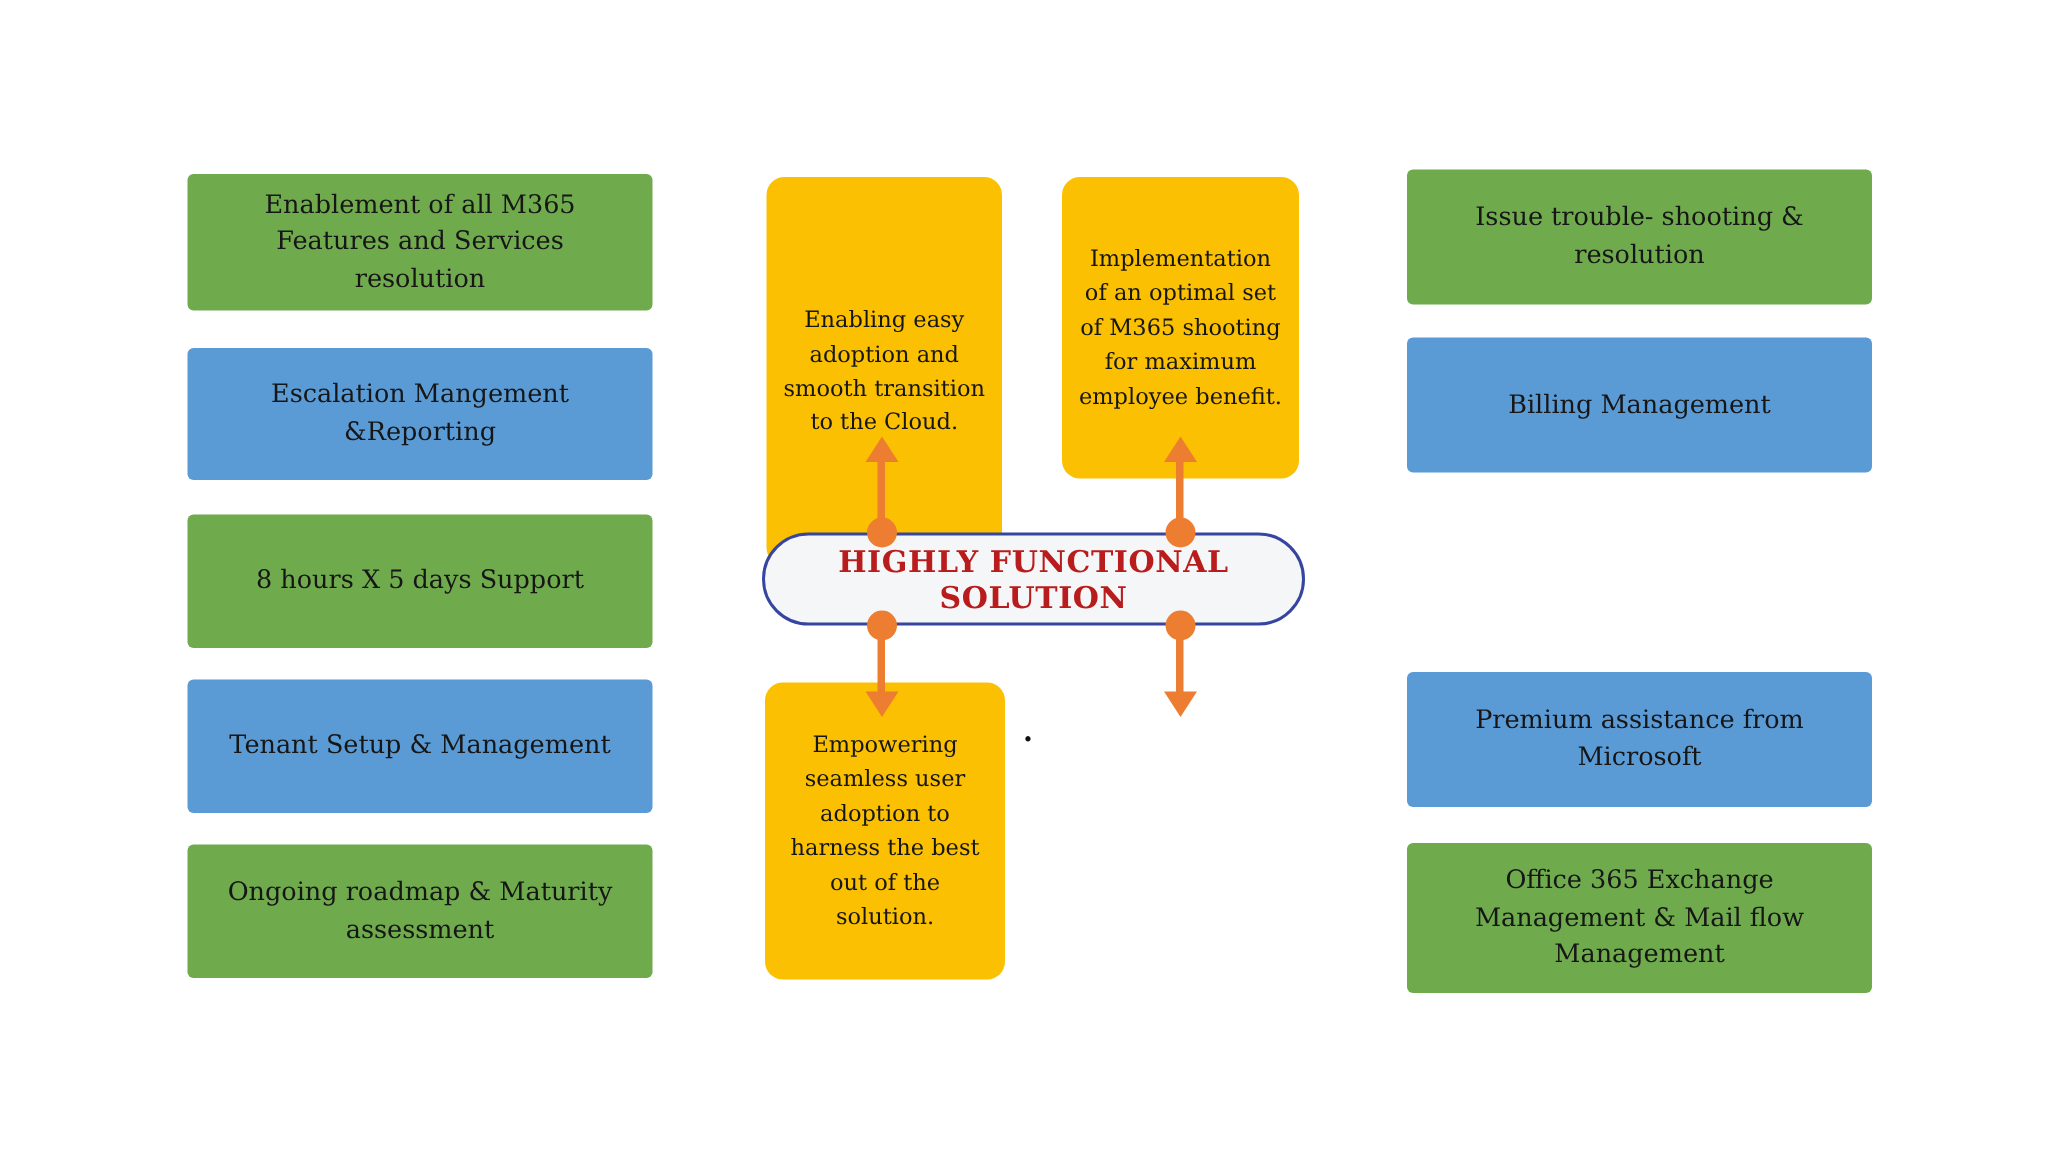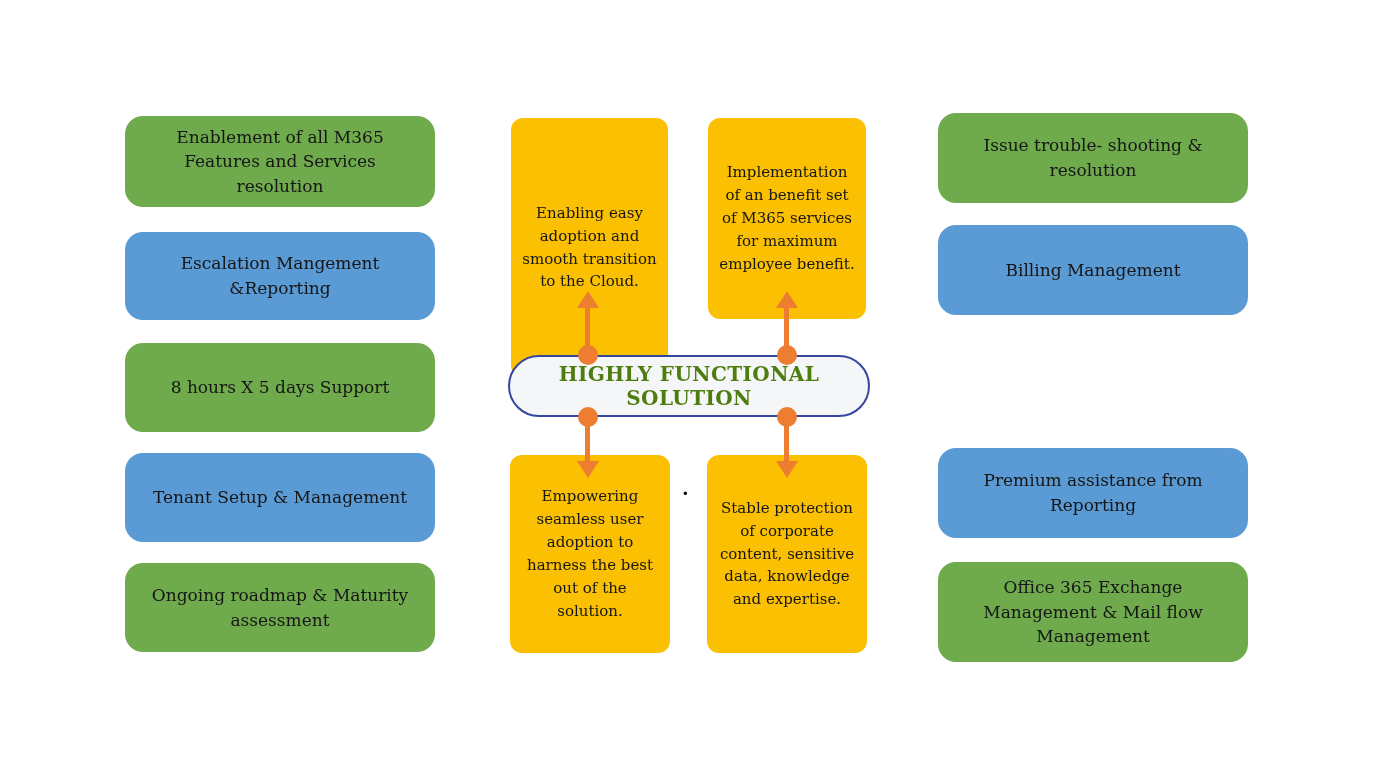--- a/index.html
+++ b/index.html
@@ -18,21 +18,21 @@
   
   .box {
     position: absolute;
     display: flex;
     align-items: center;
     justify-content: center;
     text-align: center;
   }
   .side-box {
     width: 310px;
-    border-radius: 18px;
+    border-radius: 4px;
     font-size: 17px;
     line-height: 1.45;
     padding: 0 19px;
     text-align: center;
   }
   .green { background: #6FAA4D; }
   .blue  { background: #5B9BD5; padding-left: 19px; }
   
   .yellow-box {
     background: #FAC001;
@@ -51,21 +51,21 @@
     border-radius: 32px;
     display: flex;
     align-items: center;
     justify-content: center;
     text-align: center;
   }
   .pill-label {
     font-size: 20px;
     font-weight: 700;
     letter-spacing: 0.4px;
-    color: #4d7c0f;
+    color: #b91c1c;
   }
   
   .connector-dot {
     position: absolute;
     width: 20px; height: 20px;
     border-radius: 50%;
     background: #ED7D31;
   }
   .connector-line {
     position: absolute;
@@ -107,32 +107,29 @@
     <span>Tenant Setup &amp; Management</span>
   </div>
   <div class="box side-box green" style="left:125px; top:563px; height:89px">
     <span>Ongoing roadmap &amp; Maturity assessment</span>
   </div>
 
   <div class="box yellow-box" style="left:511px; top:118px; width:157px; height:259px">
     <span>Enabling easy adoption and smooth transition to the Cloud.</span>
   </div>
   <div class="box yellow-box" style="left:708px; top:118px; width:158px; height:201px">
-    <span>Implementation of an benefit set of M365 services for maximum employee benefit.</span>
+    <span>Implementation of an optimal set of M365 shooting for maximum employee benefit.</span>
   </div>
 
   <div class="pill">
     <span class="pill-label">HIGHLY FUNCTIONAL SOLUTION</span>
   </div>
 
   <div class="box yellow-box" style="left:510px; top:455px; width:160px; height:198px">
     <span>Empowering seamless user adoption to harness the best out of the solution.</span>
-  </div>
-  <div class="box yellow-box" style="left:707px; top:455px; width:160px; height:198px">
-    <span>Stable protection of corporate content, sensitive data, knowledge and expertise.</span>
   </div>
 
   <span class="stray-dot">.</span>
 
   <div>
     <div class="arrow-head up" style="left:577px; top:291px"></div>
     <div class="connector-line" style="left:585px; top:306px; height:42px"></div>
     <div class="connector-dot" style="left:578px; top:345px"></div>
   </div>
 
@@ -154,19 +151,19 @@
     <div class="arrow-head down" style="left:776px; top:461px"></div>
   </div>
 
   <div class="box side-box green" style="left:938px; top:113px; height:90px">
     <span>Issue trouble- shooting &amp; resolution</span>
   </div>
   <div class="box side-box blue" style="left:938px; top:225px; height:90px">
     <span>Billing Management</span>
   </div>
   <div class="box side-box blue" style="left:938px; top:448px; height:90px">
-    <span>Premium assistance from Reporting</span>
+    <span>Premium assistance from Microsoft</span>
   </div>
   <div class="box side-box green" style="left:938px; top:562px; height:100px">
     <span>Office 365 Exchange Management &amp; Mail flow Management</span>
   </div>
 
 </div>
 
 </body></html>

